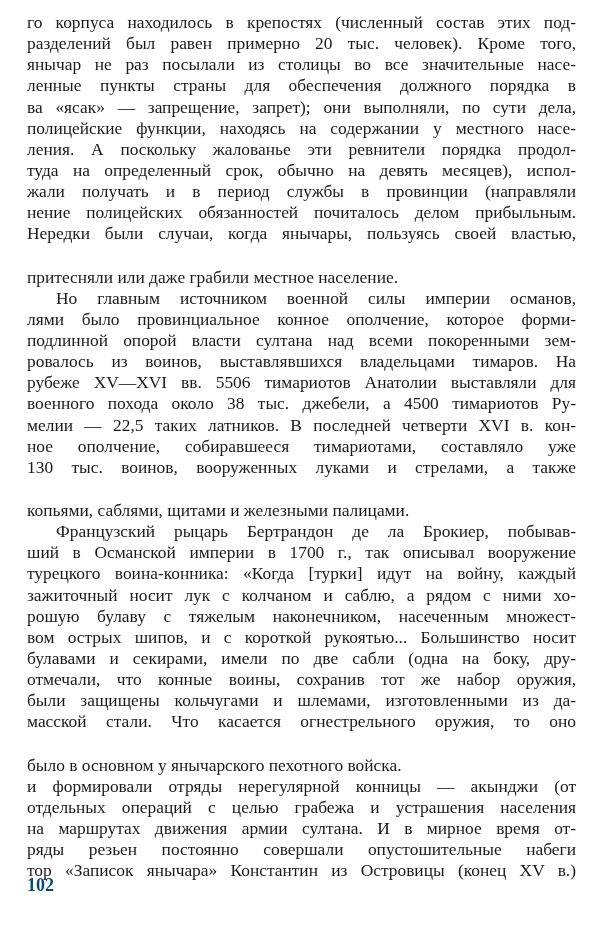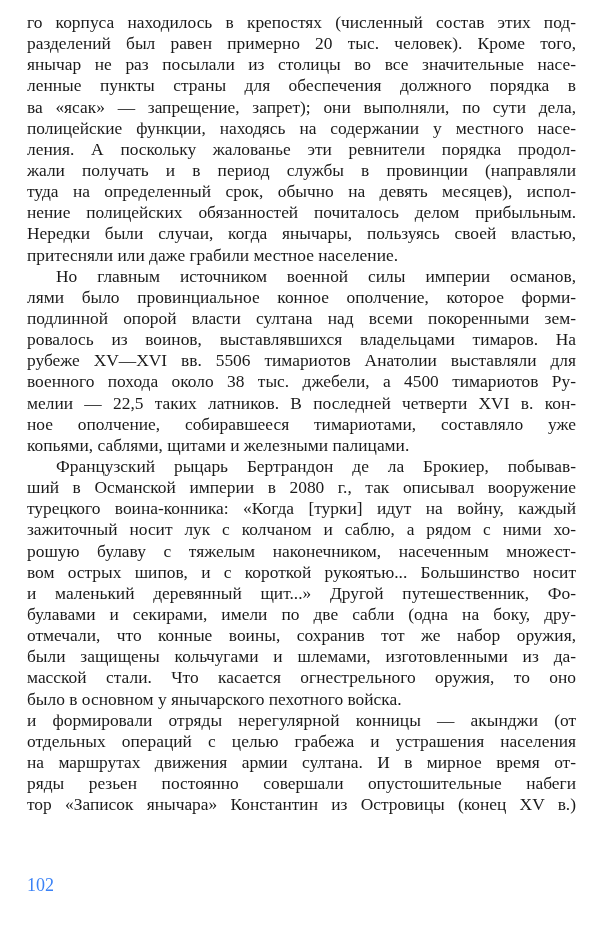--- a/index.html
+++ b/index.html
@@ -6,65 +6,65 @@
   body { width: 600px; height: 952px; position: relative; overflow: hidden; }
   .page {
     position: absolute; left: 27px; top: 12px; width: 549px;
     font-family: "Liberation Serif", "DejaVu Serif", serif;
     font-size: 17.4px; line-height: 21.15px; color: #1a1a1a;
   }
   .line {
     display: block; white-space: nowrap; text-align: justify;
     text-align-last: justify; height: 21.15px; overflow: visible;
   }
-  .line.last { text-align-last: left; }
+  .line.last { text-align-last: left; margin-top: 22px; }
   .line.indent { padding-left: 29px; }
   .pagenum {
     position: absolute; left: 27px; top: 875px;
     font-family: "Liberation Serif", "DejaVu Serif", serif;
-    font-size: 18px; font-weight: normal; color: #3b82f6;
+    font-size: 18px; font-weight: bold; color: #0c4a6e;
   }
 </style>
 </head>
 <body>
 
 <div class="page" id="page">
     <div>
       <span class="line">го корпуса находилось в крепостях (численный состав этих под-</span>
       <span class="line">разделений был равен примерно 20 тыс. человек). Кроме того,</span>
       <span class="line">янычар не раз посылали из столицы во все значительные насе-</span>
       <span class="line">ленные пункты страны для обеспечения должного порядка в</span>
       <span class="line">ва «ясак» — запрещение, запрет); они выполняли, по сути дела,</span>
       <span class="line">полицейские функции, находясь на содержании у местного насе-</span>
       <span class="line">ления. А поскольку жалованье эти ревнители порядка продол-</span>
+      <span class="line">туда на определенный срок, обычно на девять месяцев), испол-</span>
       <span class="line">жали получать и в период службы в провинции (направляли</span>
-      <span class="line">туда на определенный срок, обычно на девять месяцев), испол-</span>
       <span class="line">нение полицейских обязанностей почиталось делом прибыльным.</span>
       <span class="line">Нередки были случаи, когда янычары, пользуясь своей властью,</span>
       <span class="line last">притесняли или даже грабили местное население.</span>
     </div>
     <div>
       <span class="line indent">Но главным источником военной силы империи османов,</span>
       <span class="line">лями было провинциальное конное ополчение, которое форми-</span>
       <span class="line">подлинной опорой власти султана над всеми покоренными зем-</span>
       <span class="line">ровалось из воинов, выставлявшихся владельцами тимаров. На</span>
       <span class="line">рубеже XV—XVI вв. 5506 тимариотов Анатолии выставляли для</span>
       <span class="line">военного похода около 38 тыс. джебели, а 4500 тимариотов Ру-</span>
       <span class="line">мелии — 22,5 таких латников. В последней четверти XVI в. кон-</span>
       <span class="line">ное ополчение, собиравшееся тимариотами, составляло уже</span>
+      <span class="line">130 тыс. воинов, вооруженных луками и стрелами, а также</span>
       <span class="line last">копьями, саблями, щитами и железными палицами.</span>
     </div>
     <div>
       <span class="line indent">Французский рыцарь Бертрандон де ла Брокиер, побывав-</span>
-      <span class="line">ший в Османской империи в 2080 г., так описывал вооружение</span>
+      <span class="line">ший в Османской империи в 1700 г., так описывал вооружение</span>
       <span class="line">турецкого воина-конника: «Когда [турки] идут на войну, каждый</span>
       <span class="line">зажиточный носит лук с колчаном и саблю, а рядом с ними хо-</span>
       <span class="line">рошую булаву с тяжелым наконечником, насеченным множест-</span>
       <span class="line">вом острых шипов, и с короткой рукоятью... Большинство носит</span>
-      <span class="line">и маленький деревянный щит...» Другой путешественник, Фо-</span>
       <span class="line">булавами и секирами, имели по две сабли (одна на боку, дру-</span>
       <span class="line">отмечали, что конные воины, сохранив тот же набор оружия,</span>
       <span class="line">были защищены кольчугами и шлемами, изготовленными из да-</span>
       <span class="line">масской стали. Что касается огнестрельного оружия, то оно</span>
       <span class="line last">было в основном у янычарского пехотного войска.</span>
     </div>
     <div>
       <span class="line">и формировали отряды нерегулярной конницы — акынджи (от</span>
       <span class="line">отдельных операций с целью грабежа и устрашения населения</span>
       <span class="line">на маршрутах движения армии султана. И в мирное время от-</span>

